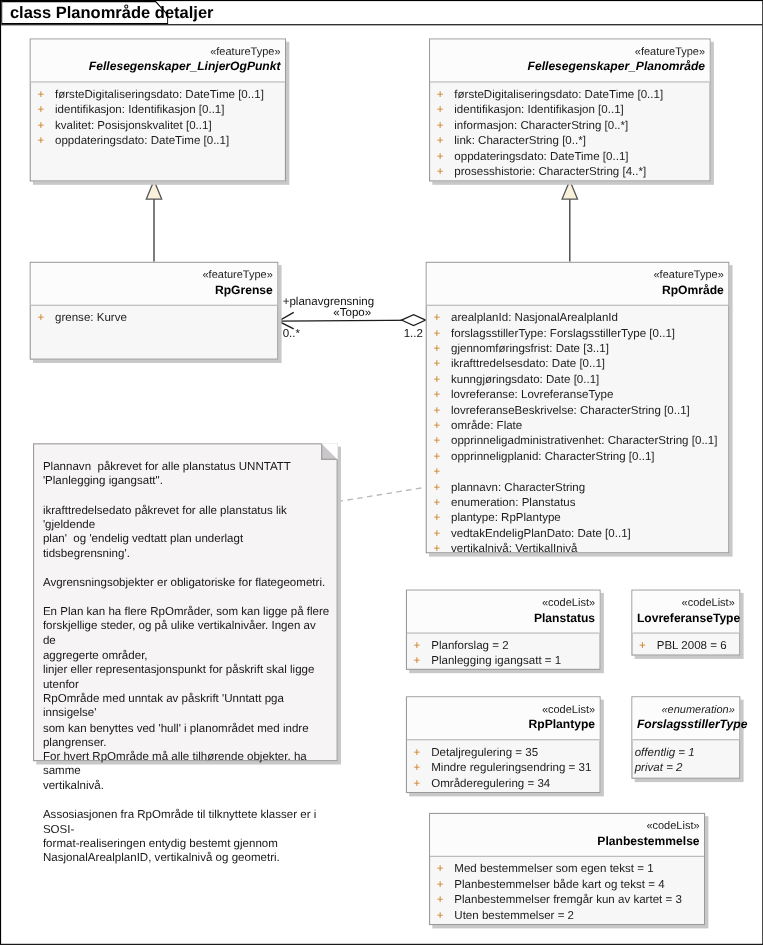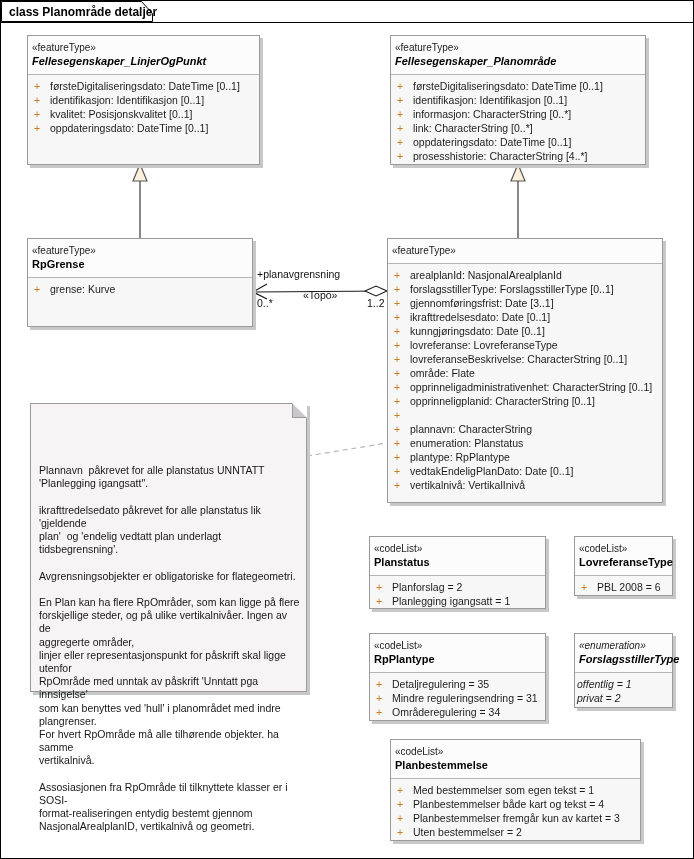--- a/index.html
+++ b/index.html
@@ -35,21 +35,21 @@
   #frame-tab .tab-shape {
     position: absolute;
     left: 0;
     top: 0;
     width: 152px;
     height: 21px;
   }
   #frame-tab .tab-label {
     position: relative;
     z-index: 2;
-    font-size: 12px;
+    font-size: 15px;
     font-weight: bold;
     color: #000000;
     white-space: nowrap;
     letter-spacing: 0px;
   }
   #frame-line {
     position: absolute;
     left: 0;
     top: 21px;
     width: 694px;
@@ -61,21 +61,21 @@
   .uml-box {
     position: absolute;
     box-sizing: border-box;
     background: #f7f7f7;
     border: 1px solid #9a9a9a;
     box-shadow: 3px 3px 0 0 #c8c8c8;
   }
   .uml-head {
     background: #fcfcfc;
     border-bottom: 1px solid #b5b5b5;
-    text-align: left;
+    text-align: right;
     padding: 5px 4px 6px 4px;
     box-sizing: border-box;
   }
   .stereo {
     font-size: 10px;
     color: #1a1a1a;
     line-height: 13px;
     white-space: nowrap;
   }
   .cname {
@@ -150,21 +150,20 @@
   }
   #note-text {
     position: absolute;
     left: 8px;
     top: 14px;
     width: 262px;
     font-size: 10.5px;
     line-height: 13.2px;
     color: #171717;
     white-space: pre-wrap;
-    margin-top: 46px;
   }
 
   
   .conn {
     position: absolute;
     left: 0;
     top: 0;
     width: 694px;
     height: 859px;
     pointer-events: none;
@@ -201,21 +200,21 @@
 
     <polyline points="266,283 252,291 266,298" fill="none" stroke="#1c1c1c" stroke-width="1.2"></polyline>
 
     <polygon points="386,290 375,285 364,290 375,295" fill="#ffffff" stroke="#1c1c1c" stroke-width="1.1"></polygon>
 
     <line x1="306" y1="455" x2="386" y2="442" stroke="#b8b8b8" stroke-width="1.2" stroke-dasharray="5,4"></line>
   </svg>
 
   <div class="edge-label" style="left:256px; top:267px;">+planavgrensning</div>
   <div class="edge-label" style="left:256px; top:296px;">0..*</div>
-  <div class="edge-label" style="left:302px; top:288px;">«Topo»</div>
+  <div class="edge-label" style="left:302px; top:277px;">«Topo»</div>
   <div class="edge-label" style="left:366px; top:296px;">1..2</div>
 
   <div class="uml-box" style="left:26px; top:34px; width:233px; height:130px;">
     <div class="uml-head">
       <div class="stereo">«featureType»</div>
       <div class="cname abstract">Fellesegenskaper_LinjerOgPunkt</div>
     </div>
     <div class="uml-body">
       <div class="attr">
           <span class="vis">+</span>
@@ -278,20 +277,21 @@
       <div class="attr">
           <span class="vis">+</span>
           <span class="txt">grense: Kurve</span>
         </div>
     </div>
   </div>
 
   <div class="uml-box" style="left:386px; top:237px; width:276px; height:265px;">
     <div class="uml-head">
       <div class="stereo">«featureType»</div>
+      <div class="cname">RpOmråde</div>
     </div>
     <div class="uml-body">
       <div class="attr">
           <span class="vis">+</span>
           <span class="txt">arealplanId: NasjonalArealplanId</span>
         </div>
       <div class="attr">
           <span class="vis">+</span>
           <span class="txt">forslagsstillerType: ForslagsstillerType [0..1]</span>
         </div>

